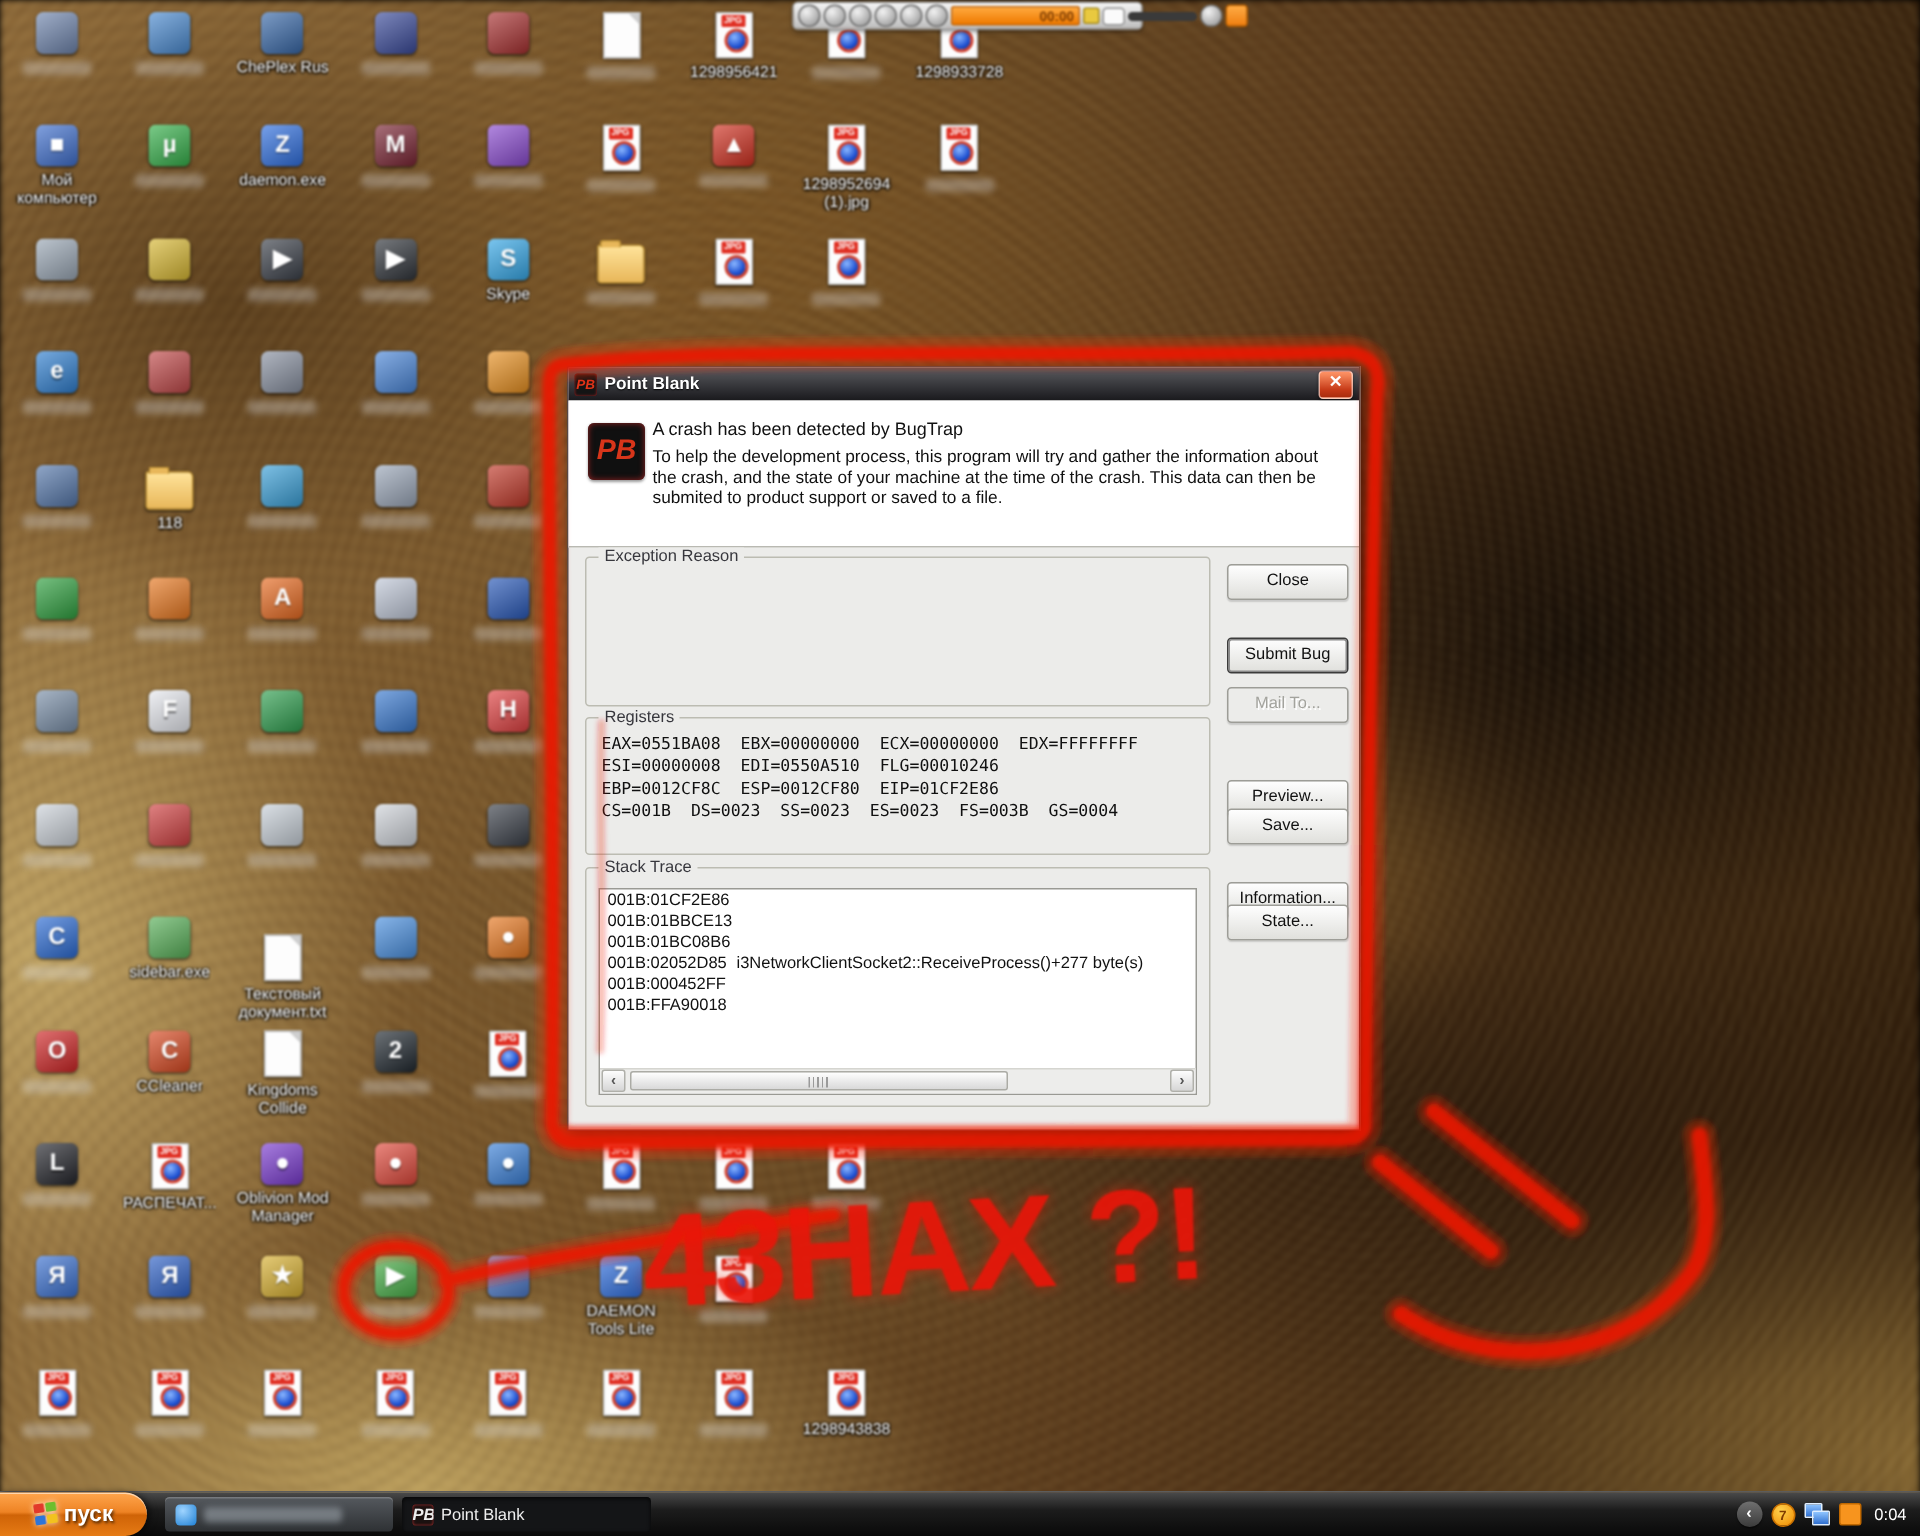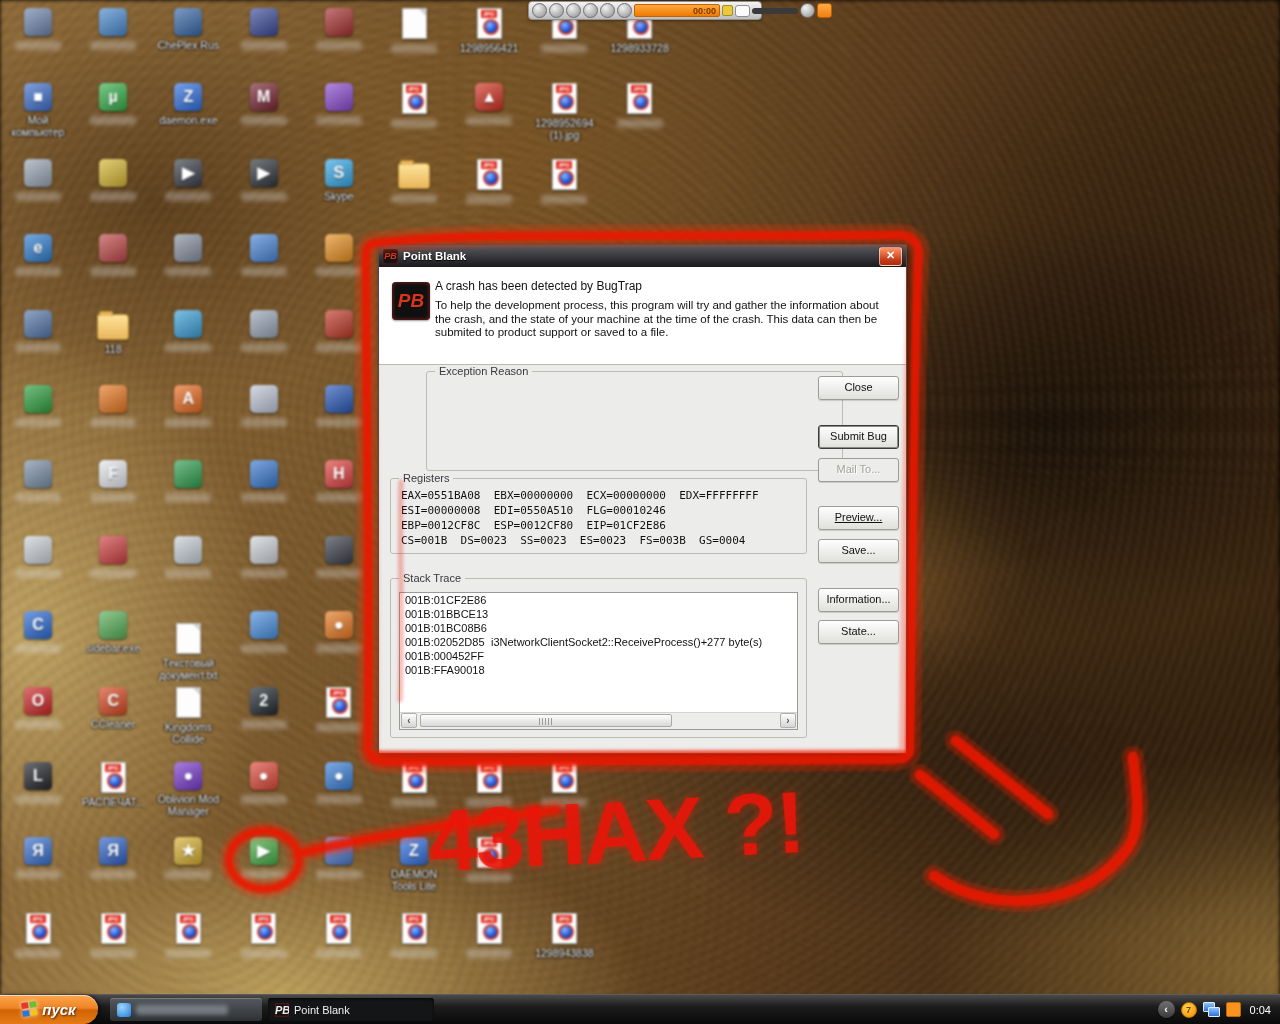--- a/index.html
+++ b/index.html
@@ -73,23 +73,23 @@
      border:1px solid rgba(255,255,255,.55);color:#fff;font-size:11px;font-weight:bold;line-height:15px;
      text-align:center;cursor:pointer;box-shadow:0 1px 2px rgba(0,0,0,.4);}
   #dmsg{position:absolute;left:0;top:22px;width:100%;height:98px;background:#fff;border-bottom:1px solid #b9b9b2;box-sizing:border-box;}
   #dmsgico{position:absolute;left:13px;top:15px;width:38px;height:38px;border-radius:4px;background:#101010;
      color:#d8351a;font-weight:bold;font-style:italic;font-size:19px;line-height:38px;text-align:center;
      box-shadow:inset 0 0 4px #922,0 1px 2px rgba(0,0,0,.4);}
   #dheading{position:absolute;left:56px;top:12px;font-size:12px;}
   #dbody{position:absolute;left:56px;top:32px;width:452px;font-size:11.5px;line-height:13.5px;}
   .gbox{position:absolute;left:11px;width:417px;border:1px solid #bcbcb2;border-radius:3px;box-sizing:border-box;}
   .glabel{position:absolute;top:-7px;left:8px;background:#ececea;padding:0 4px;font-size:11px;color:#37373d;}
-  #gexc{top:126px;height:100px;margin-left:36px;}
+  #gexc{top:126px;height:100px;}
   #gexc .gtext{padding:10px 10px 0 10px;font-size:11px;line-height:14px;}
-  #greg{top:233px;height:76px;}
+  #greg{top:233px;height:92px;}
   #greg .gtext{padding:9px 10px 0 10px;font-family:"DejaVu Sans Mono",monospace;font-size:11px;line-height:15px;white-space:pre;}
   #gstk{top:333px;height:160px;}
   #stklist{position:absolute;left:8px;top:13px;width:399px;height:138px;background:#fff;border:1px solid #9a9a94;box-sizing:border-box;}
   #stkhead{display:grid;grid-template-columns:86px 1fr 34px 14px;height:17px;
      background:linear-gradient(#ffffff,#e7e7e2);border-bottom:1px solid #d2d2cc;font-size:11px;}
   #stkhead span{padding:1px 0 0 5px;border-right:1px solid #d8d8d2;overflow:hidden;white-space:nowrap;}
   .srow{display:grid;grid-template-columns:86px 1fr;height:14px;font-size:11px;line-height:14px;}
   .srow span{padding-left:5px;white-space:nowrap;overflow:visible;}
   #stkscroll{position:absolute;left:0;right:0;bottom:0;height:16px;background:#ededeb;border-top:1px solid #d5d5d0;}
   .sarr{position:absolute;top:0;width:16px;height:15px;background:linear-gradient(#fdfdfd,#d6d6d6);
@@ -109,21 +109,21 @@
   #tbar{position:absolute;left:0;bottom:0;width:1280px;height:29px;z-index:70;
      background:linear-gradient(#4a4a4a,#1c1c1c 40%,#090909);border-top:1px solid #5c5c5c;}
   #startbtn{position:absolute;left:0;top:0;width:98px;height:29px;border-radius:0 15px 15px 0;cursor:pointer;
      background:linear-gradient(180deg,#ffa64d 0%,#ee8324 45%,#cf6307 52%,#e67b15 100%);
      box-shadow:inset 0 1px 0 rgba(255,255,255,.55),2px 0 5px rgba(0,0,0,.55);
      display:flex;align-items:center;justify-content:center;gap:5px;}
   #startflag{width:15px;height:15px;transform:rotate(-8deg);display:grid;grid-template-columns:7px 7px;gap:1px;filter:drop-shadow(0 0 2px rgba(255,255,255,.8));}
   #startflag i{width:7px;height:6px;border-radius:1px;}
   #startflag i:nth-child(1){background:#e23a2a;}#startflag i:nth-child(2){background:#6fbe2e;}
   #startflag i:nth-child(3){background:#2e75d8;}#startflag i:nth-child(4){background:#f2c21e;}
-  #startlabel{color:#fff;font-weight:bold;font-style:italic;font-size:15px;text-shadow:1px 1px 2px rgba(0,0,0,.65);}
+  #startlabel{color:#fff;font-weight:bold;font-size:15px;text-shadow:1px 1px 2px rgba(0,0,0,.65);}
   .titem{position:absolute;top:3px;height:23px;border-radius:3px;display:flex;align-items:center;gap:5px;
      padding:0 7px;box-sizing:border-box;cursor:pointer;}
   #titem1{left:110px;width:152px;background:linear-gradient(#55595e,#2e3134);box-shadow:inset 0 1px 0 rgba(255,255,255,.2);}
   #titem2{left:268px;width:166px;background:#141517;box-shadow:inset 0 1px 3px rgba(0,0,0,.8);}
   .ticon-blue{width:14px;height:14px;border-radius:3px;background:radial-gradient(circle at 35% 30%,#9fd4ff,#1d7fd4);flex:0 0 auto;}
   .ticon-pb{width:14px;height:14px;border-radius:2px;background:#1a1110;color:#e03418;font-weight:bold;font-style:italic;
      font-size:8px;line-height:14px;text-align:center;flex:0 0 auto;box-shadow:inset 0 0 2px #b33;}
   .tsmudge{width:92px;height:10px;border-radius:3px;background:rgba(215,225,235,.35);filter:blur(2px);}
   #titem2 span{color:#eee;font-size:11px;white-space:nowrap;overflow:hidden;}
   #tray{position:absolute;right:0;top:0;height:29px;display:flex;align-items:center;gap:6px;padding-right:9px;}
@@ -738,24 +738,24 @@
           <span id="sthumb"></span>
           <span class="sarr" style="right:1px;">›</span>
         </div>
       </div>
     </div>
 
     <div id="btncol">
         <div class="xbtn " style="top: 131px;">Close</div>
         <div class="xbtn focused" style="top: 180px;">Submit Bug</div>
         <div class="xbtn disabled" style="top: 213px;">Mail To...</div>
-        <div class="xbtn " style="top: 261px; text-decoration: underline;">Preview...</div>
+        <div class="xbtn " style="top: 275px;">Preview...</div>
         <div class="xbtn " style="top: 294px;">Save...</div>
         <div class="xbtn " style="top: 343px;">Information...</div>
-        <div class="xbtn " style="top: 375px;">State...</div>
+        <div class="xbtn " style="top: 358px;">State...</div>
       </div>
   </div>
 
   <svg id="marker" width="1280" height="1024" viewBox="0 0 1280 1024">
     <defs>
         <filter id="mk" x="-20%" y="-20%" width="140%" height="140%">
           <feGaussianBlur stdDeviation="1.6"></feGaussianBlur>
         </filter>
       </defs>
     <g fill="none" stroke-linecap="round" stroke-linejoin="round" filter="url(#mk)">

